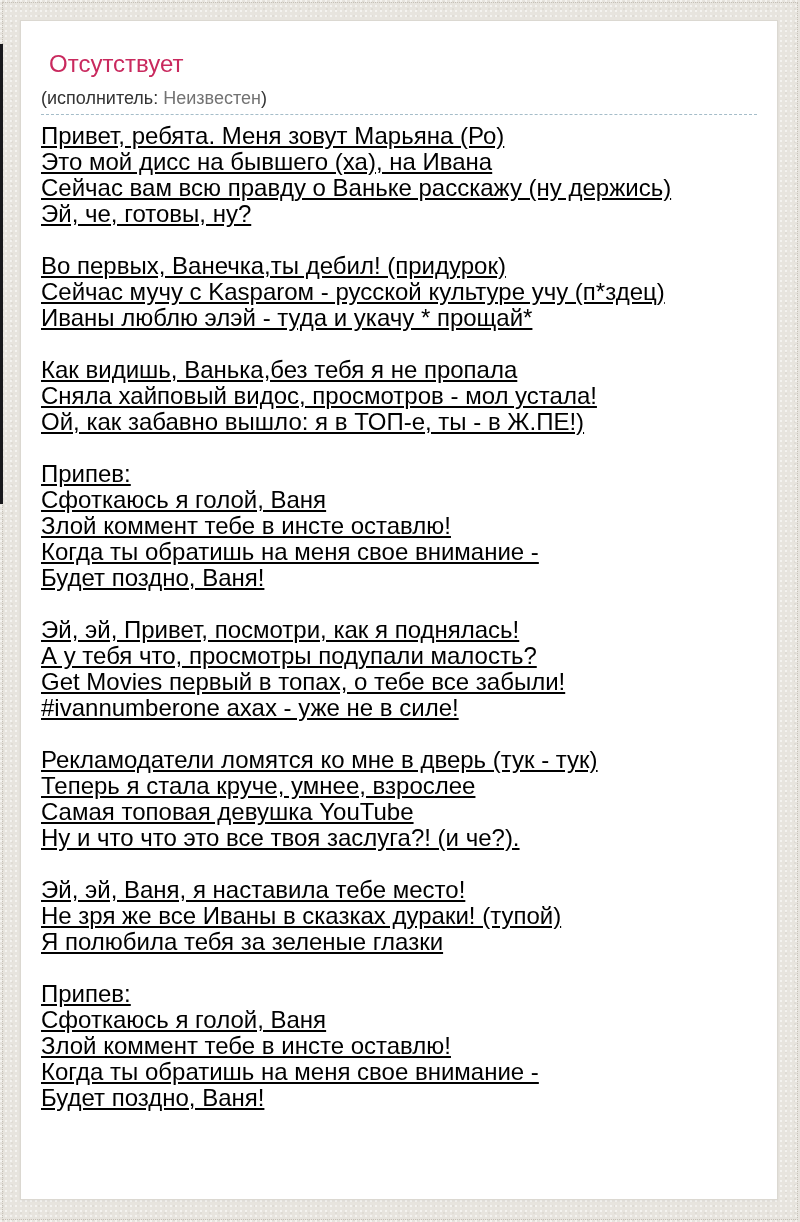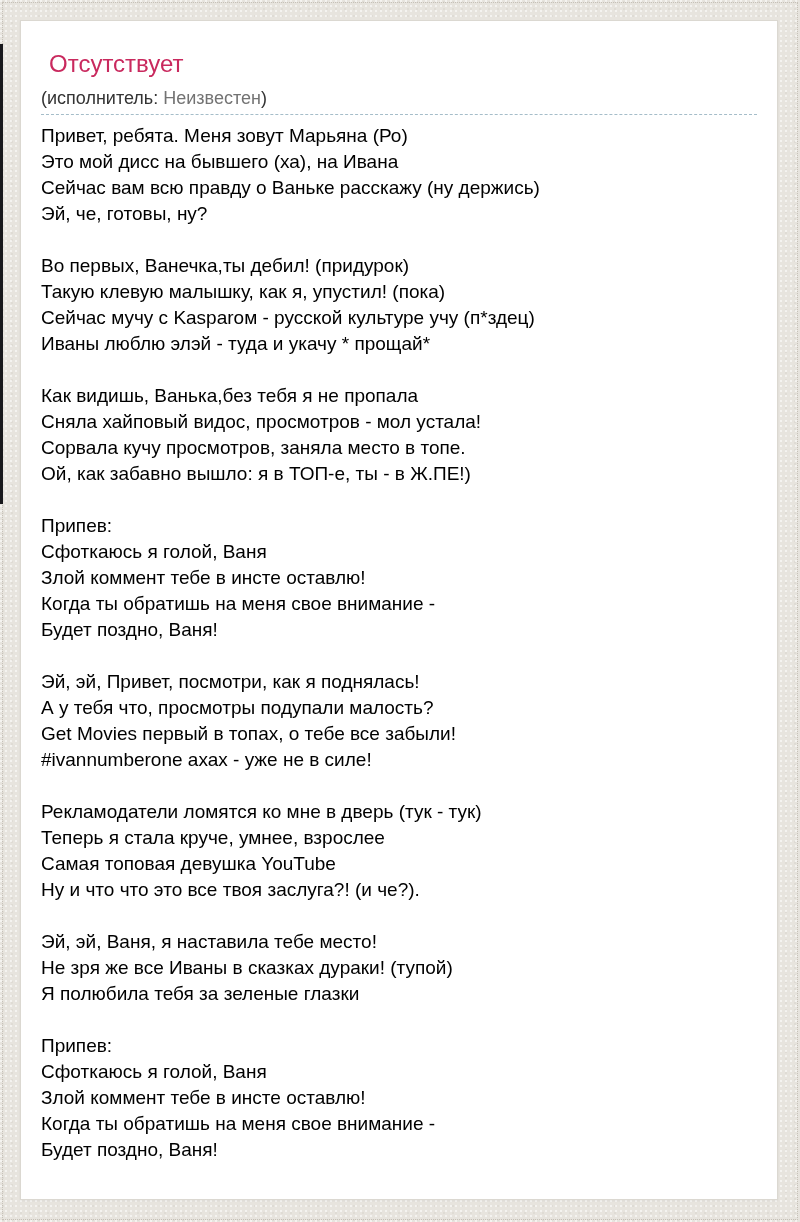--- a/index.html
+++ b/index.html
@@ -64,23 +64,24 @@
     padding-bottom: 5px;
     border-bottom: 1px dashed #a5bdc9;
   }
   .artist-link {
     color: #737373;
     text-decoration: none;
     cursor: pointer;
   }
   .lyrics {
     margin-top: 8px;
-    font-size: 19px;
+    font-size: 24px;
     line-height: 26px;
     color: #000000;
+    text-decoration: underline;
   }
   .stanza { margin-bottom: 26px; }
   .stanza:last-child { margin-bottom: 0; }
   .line { white-space: pre-wrap; }
 </style>
 </head>
 <body>
 
 <div class="page-border"></div>
 <div class="left-strip"></div>
@@ -93,28 +94,26 @@
 
   <div class="lyrics" id="lyrics">
       <div class="stanza">
         <div class="line">Привет, ребята. Меня зовут Марьяна (Ро)</div>
         <div class="line">Это мой дисс на бывшего (ха), на Ивана</div>
         <div class="line">Сейчас вам всю правду о Ваньке расскажу (ну держись)</div>
         <div class="line">Эй, че, готовы, ну?</div>
       </div>
       <div class="stanza">
         <div class="line">Во первых, Ванечка,ты дебил! (придурок)</div>
-        <div class="line">Такую клевую малышку, как я, упустил! (пока)</div>
         <div class="line">Сейчас мучу с Kasparом - русской культуре учу (п*здец)</div>
         <div class="line">Иваны люблю элэй - туда и укачу * прощай*</div>
       </div>
       <div class="stanza">
         <div class="line">Как видишь, Ванька,без тебя я не пропала</div>
         <div class="line">Сняла хайповый видос, просмотров - мол устала!</div>
-        <div class="line">Сорвала кучу просмотров, заняла место в топе.</div>
         <div class="line">Ой, как забавно вышло: я в ТОП-е, ты - в Ж.ПЕ!)</div>
       </div>
       <div class="stanza">
         <div class="line">Припев:</div>
         <div class="line">Сфоткаюсь я голой, Ваня</div>
         <div class="line">Злой коммент тебе в инсте оставлю!</div>
         <div class="line">Когда ты обратишь на меня свое внимание -</div>
         <div class="line">Будет поздно, Ваня!</div>
       </div>
       <div class="stanza">

